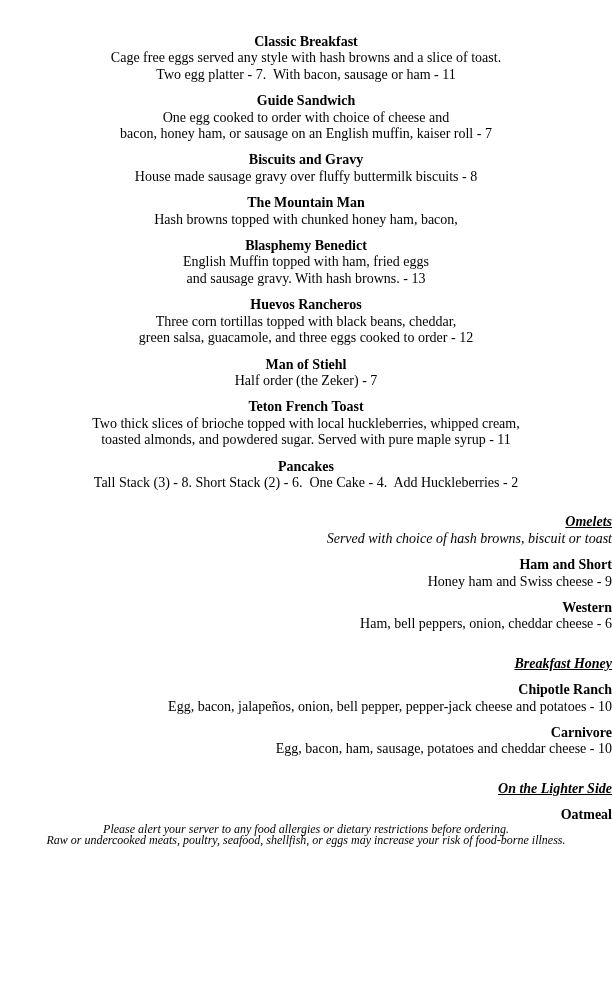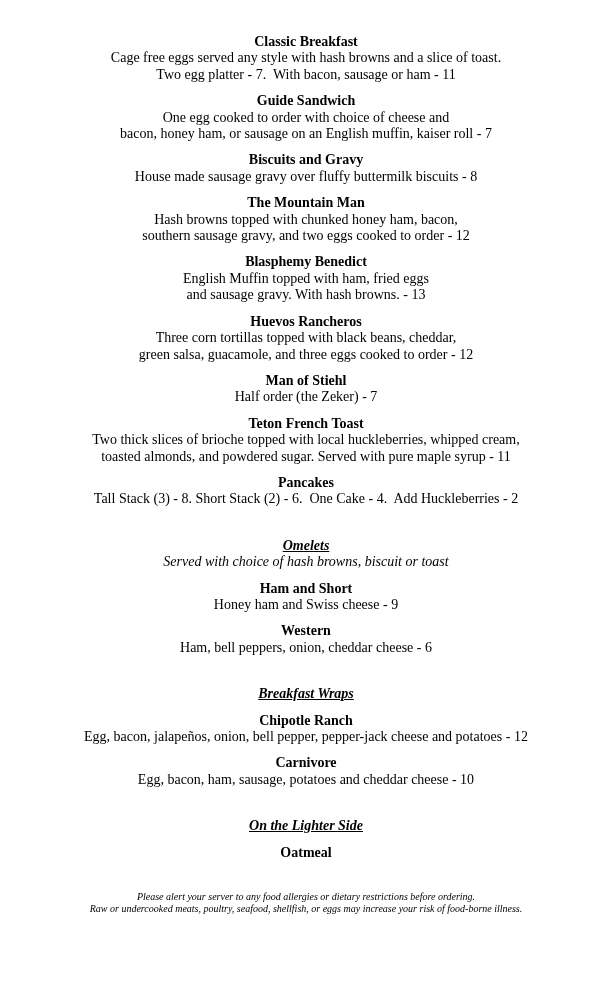--- a/index.html
+++ b/index.html
@@ -14,30 +14,29 @@
     font-size: 14px;
     line-height: 16.4px;
     text-align: center;
     padding-top: 34px;
     overflow: hidden;
   }
   .menu-item { margin-top: 10px; }
   .menu-section > .menu-item:first-child { margin-top: 0; }
   .item-name { font-weight: bold; }
   .item-line { white-space: pre-wrap; }
-  .menu-section.gap { margin-top: 30px; }
+  .menu-section.gap { margin-top: 23px; text-align: right; }
   .section-title {
     font-weight: bold;
     font-style: italic;
     text-decoration: underline;
   }
   .section-subtitle { font-style: italic; }
   .footer {
-    margin-top: 30px;
-    font-size: 10px;
+    font-size: 12px;
     line-height: 11.5px;
     font-style: italic;
   }
 </style>
 </head>
 <body>
 
 <div class="page">
 
   <section class="menu-section">
@@ -55,21 +54,20 @@
     </div>
 
     <div class="menu-item">
       <div class="item-name">Biscuits and Gravy</div>
       <div class="item-line">House made sausage gravy over fluffy buttermilk biscuits - 8</div>
     </div>
 
     <div class="menu-item">
       <div class="item-name">The Mountain Man</div>
       <div class="item-line">Hash browns topped with chunked honey ham, bacon,</div>
-      <div class="item-line">southern sausage gravy, and two eggs cooked to order - 12</div>
     </div>
 
     <div class="menu-item">
       <div class="item-name">Blasphemy Benedict</div>
       <div class="item-line">English Muffin topped with ham, fried eggs</div>
       <div class="item-line">and sausage gravy. With hash browns. - 13</div>
     </div>
 
     <div class="menu-item">
       <div class="item-name">Huevos Rancheros</div>
@@ -104,25 +102,25 @@
       <div class="item-line">Honey ham and Swiss cheese - 9</div>
     </div>
 
     <div class="menu-item">
       <div class="item-name">Western</div>
       <div class="item-line">Ham, bell peppers, onion, cheddar cheese - 6</div>
     </div>
   </section>
 
   <section class="menu-section gap">
-    <div class="section-title">Breakfast Wraps</div>
+    <div class="section-title">Breakfast Honey</div>
 
     <div class="menu-item">
       <div class="item-name">Chipotle Ranch</div>
-      <div class="item-line">Egg, bacon, jalapeños, onion, bell pepper, pepper-jack cheese and potatoes - 12</div>
+      <div class="item-line">Egg, bacon, jalapeños, onion, bell pepper, pepper-jack cheese and potatoes - 10</div>
     </div>
 
     <div class="menu-item">
       <div class="item-name">Carnivore</div>
       <div class="item-line">Egg, bacon, ham, sausage, potatoes and cheddar cheese - 10</div>
     </div>
   </section>
 
   <section class="menu-section gap">
     <div class="section-title">On the Lighter Side</div>

